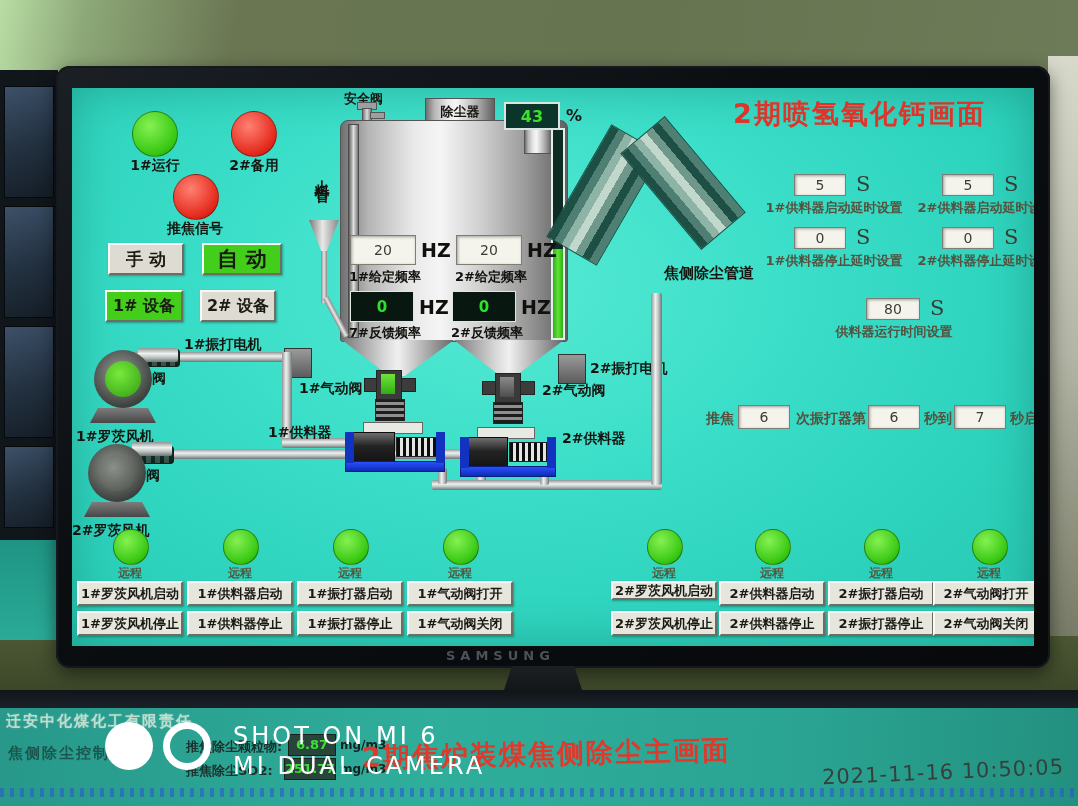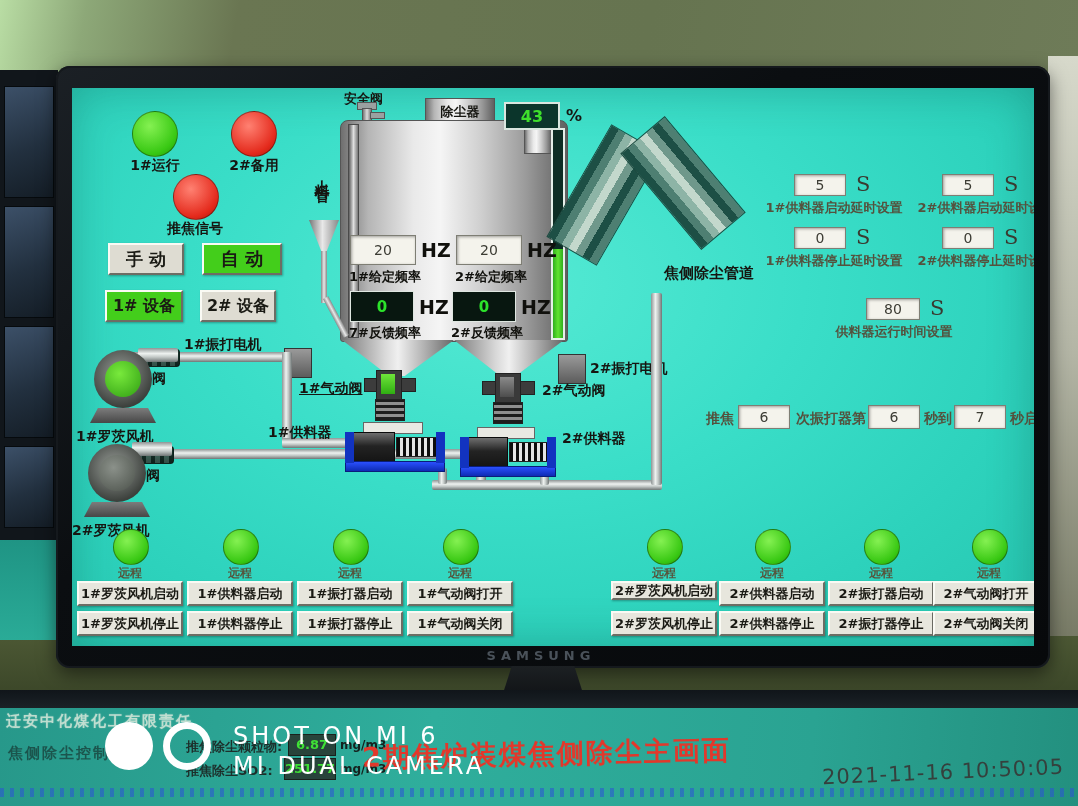--- a/index.html
+++ b/index.html
@@ -17,21 +17,21 @@
   .cctv .thumb{position:absolute;left:4px;width:48px;border:1px solid #060a0d;
     background:linear-gradient(160deg,#3c5068,#22303f 55%,#141d26);}
   .cctv .teal{position:absolute;left:0;width:58px;background:linear-gradient(180deg,#1f9484,#2aab97);}
   
   .bezel{left:56px;top:66px;width:994px;height:602px;border-radius:14px;
     background:linear-gradient(145deg,#1b2025,#0b0e11 40%,#07090b);
     box-shadow:0 6px 18px rgba(0,0,0,.5), inset 0 0 0 2px #15191d, inset 0 -1px 0 #2c343a;}
   .screen{left:72px;top:88px;width:962px;height:558px;overflow:hidden;
     background:radial-gradient(ellipse at 45% 35%, #55ead4 0%, #3adec8 40%, #2dd2bc 72%, #27c6b0 100%);
     box-shadow:inset 0 0 46px rgba(0,60,55,.28);}
-  .brand{left:446px;top:648px;width:190px;text-align:center;color:#4a525a;
+  .brand{left:446px;top:648px;width:190px;color:#4a525a;
     font-size:13px;font-weight:bold;letter-spacing:5px;}
   .stand{left:497px;top:666px;width:92px;height:46px;
     background:linear-gradient(180deg,#1c2023,#0b0d0f);
     clip-path:polygon(16% 0,84% 0,100% 100%,0 100%);}
   
   .lower-bezel{left:0;top:690px;width:1078px;height:20px;
     background:linear-gradient(180deg,#10151a,#1c2328);}
   .lower-screen{left:0;top:708px;width:1078px;height:98px;overflow:hidden;
     background:linear-gradient(95deg,#27988a,#2fae9c 40%,#2aa392 75%,#23907f);}
   .faint-light{color:rgba(218,232,218,.8);font-size:15px;font-weight:bold;letter-spacing:2px;
@@ -128,30 +128,31 @@
     <div class="thumb" style="top:376px;height:80px;"></div>
     <div class="teal" style="top:470px;height:100px;"></div>
   </div>
 
   <div class="abs bezel"></div>
   <div class="abs brand">SAMSUNG</div>
   <div class="abs stand"></div>
 
   <div class="abs screen">
 
+    <div class="abs title-red" style="left:620px;top:8px;width:335px;text-align:center;">2期喷氢氧化钙画面</div>
 
     <div class="abs lamp green" style="left:60px;top:23px;width:44px;height:44px;"></div>
     <div class="abs lbl c" style="left:38px;top:69px;width:90px;">1#运行</div>
     <div class="abs lamp red" style="left:159px;top:23px;width:44px;height:44px;"></div>
     <div class="abs lbl c" style="left:137px;top:69px;width:90px;">2#备用</div>
     <div class="abs lamp red" style="left:101px;top:86px;width:44px;height:44px;"></div>
     <div class="abs lbl c" style="left:68px;top:132px;width:110px;">推焦信号</div>
 
     <div class="abs btn3d" style="left:36px;top:155px;width:76px;height:32px;font-size:17px;">手 动</div>
-    <div class="abs btn3d green" style="left:130px;top:155px;width:80px;height:32px;font-size:18px;">自 动</div>
+    <div class="abs btn3d green" style="left:130px;top:155px;width:80px;height:32px;font-size:21px;">自 动</div>
     <div class="abs btn3d green" style="left:33px;top:202px;width:78px;height:32px;font-size:16px;">1# 设备</div>
     <div class="abs btn3d" style="left:128px;top:202px;width:76px;height:32px;font-size:16px;">2# 设备</div>
 
     <div class="abs lbl" style="left:272px;top:2px;font-size:13px;">安全阀</div>
     <div class="abs" style="left:285px;top:14px;width:18px;height:6px;background:#9aa0a0;border:1px solid #555;"></div>
     <div class="abs" style="left:290px;top:20px;width:8px;height:22px;background:linear-gradient(90deg,#777,#ddd,#777);border:1px solid #555;"></div>
     <div class="abs" style="left:298px;top:24px;width:13px;height:5px;background:#9aa0a0;border:1px solid #555;"></div>
 
     <div class="abs silver-h" style="left:353px;top:10px;width:68px;height:26px;border:1px solid #555;display:flex;align-items:center;justify-content:center;">
       <span class="lbl" style="font-size:13px;">除尘器</span>
@@ -185,21 +186,21 @@
     <div class="abs freq-lbl" style="left:372px;top:236px;width:86px;">2#反馈频率</div>
 
     <div class="abs hopper" style="left:270px;top:252px;width:112px;height:36px;"></div>
     <div class="abs hopper" style="left:382px;top:252px;width:110px;height:36px;"></div>
 
     <div class="abs vibmotor" style="left:212px;top:260px;width:26px;height:28px;"></div>
     <div class="abs lbl" style="left:112px;top:248px;">1#振打电机</div>
     <div class="abs vibmotor" style="left:486px;top:266px;width:26px;height:28px;"></div>
     <div class="abs lbl" style="left:518px;top:272px;">2#振打电机</div>
 
-    <div class="abs lbl" style="left:227px;top:292px;text-decoration:underline;">1#气动阀</div>
+    <div class="abs lbl" style="left:227px;top:292px;">1#气动阀</div>
     <div class="abs pv-arm" style="left:292px;top:290px;width:13px;height:12px;"></div>
     <div class="abs pv-arm" style="left:329px;top:290px;width:13px;height:12px;"></div>
     <div class="abs pvalve-core" style="left:304px;top:282px;width:24px;height:28px;">
       <div class="pvalve-in pv-open"></div>
     </div>
     <div class="abs lbl" style="left:470px;top:294px;">2#气动阀</div>
     <div class="abs pv-arm" style="left:410px;top:293px;width:13px;height:12px;"></div>
     <div class="abs pv-arm" style="left:448px;top:293px;width:13px;height:12px;"></div>
     <div class="abs pvalve-core" style="left:423px;top:285px;width:24px;height:28px;">
       <div class="pvalve-in pv-closed"></div>

